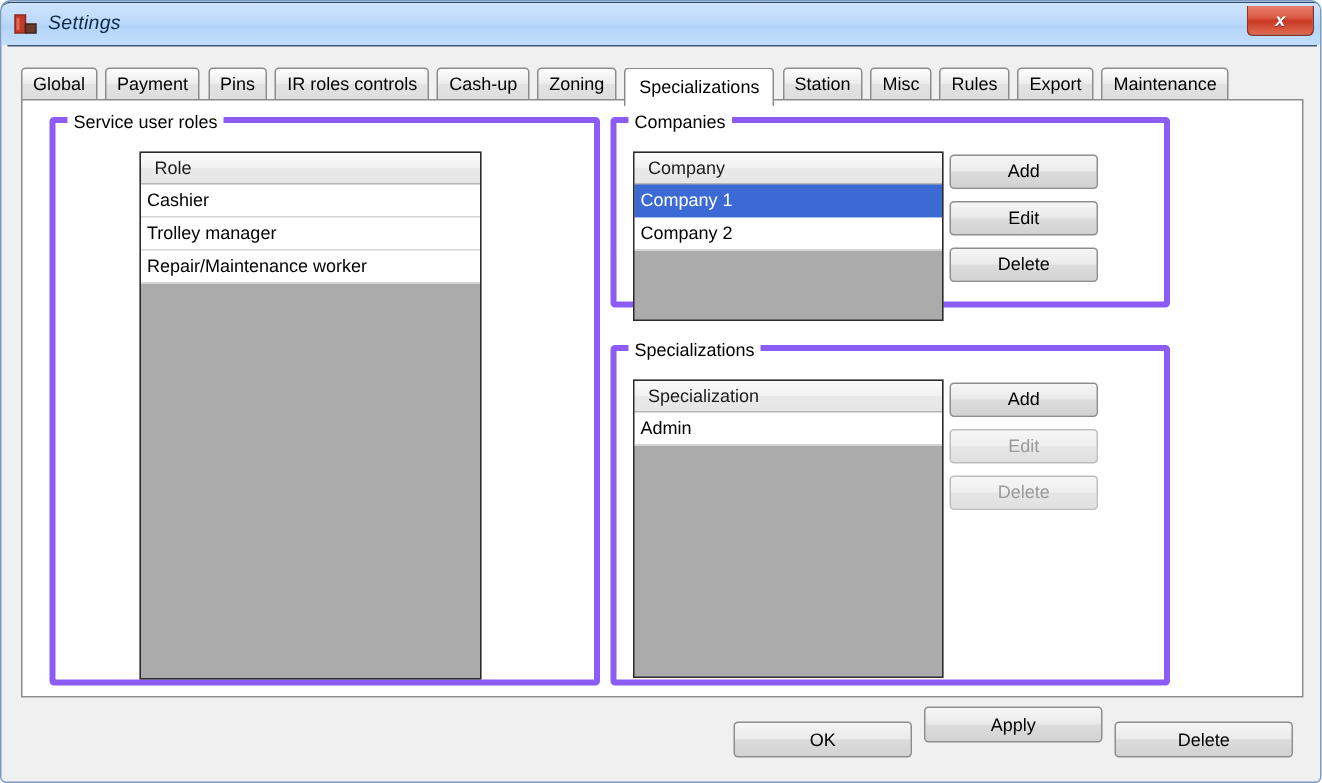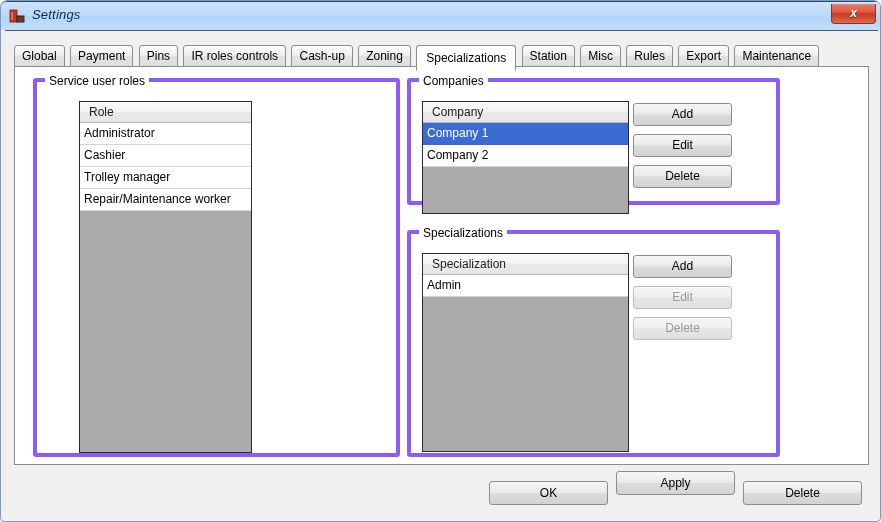--- a/index.html
+++ b/index.html
@@ -239,23 +239,22 @@
     <span class="tab">Rules</span>
     <span class="tab">Export</span>
     <span class="tab">Maintenance</span>
   </div>
 
   <div class="tabpanel">
 
     <div class="groupbox" style="left:18px; top:11px; width:367px; height:379px;">
       <span class="gb-label">Service user roles</span>
 
-      <div class="listview" style="left:42px; top:19px; width:173px; height:352px;">
+      <div class="listview" style="left:56px; top:19px; width:228px; height:352px;">
         <div class="lv-header">Role</div>
-        <div class="lv-row">Administrator</div>
         <div class="lv-row">Cashier</div>
         <div class="lv-row">Trolley manager</div>
         <div class="lv-row">Repair/Maintenance worker</div>
       </div>
     </div>
 
     <div class="groupbox" style="left:392px; top:11px; width:373px; height:127px;">
       <span class="gb-label">Companies</span>
 
       <div class="listview" style="left:11px; top:19px; width:207px; height:113px;">

